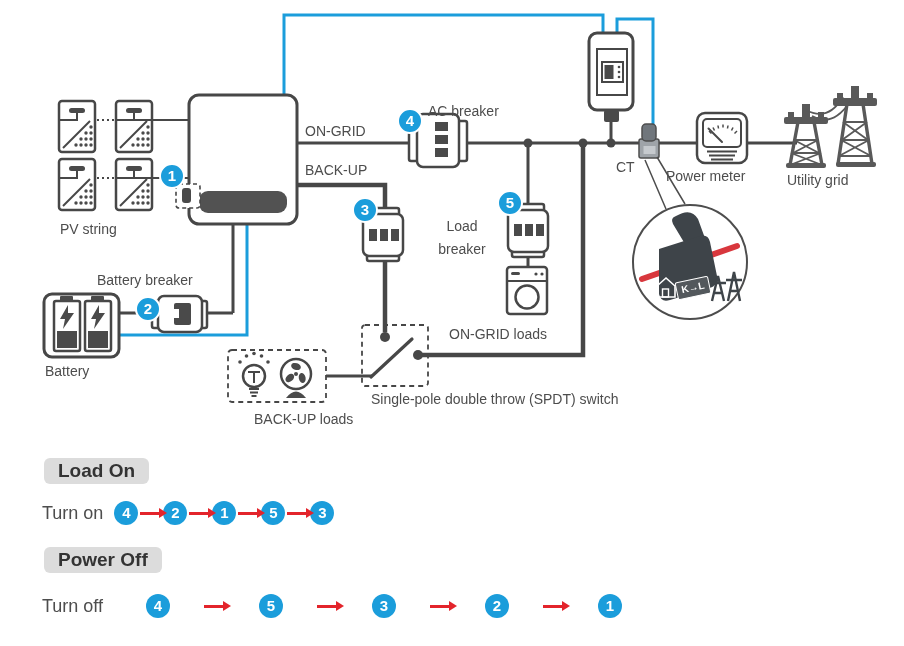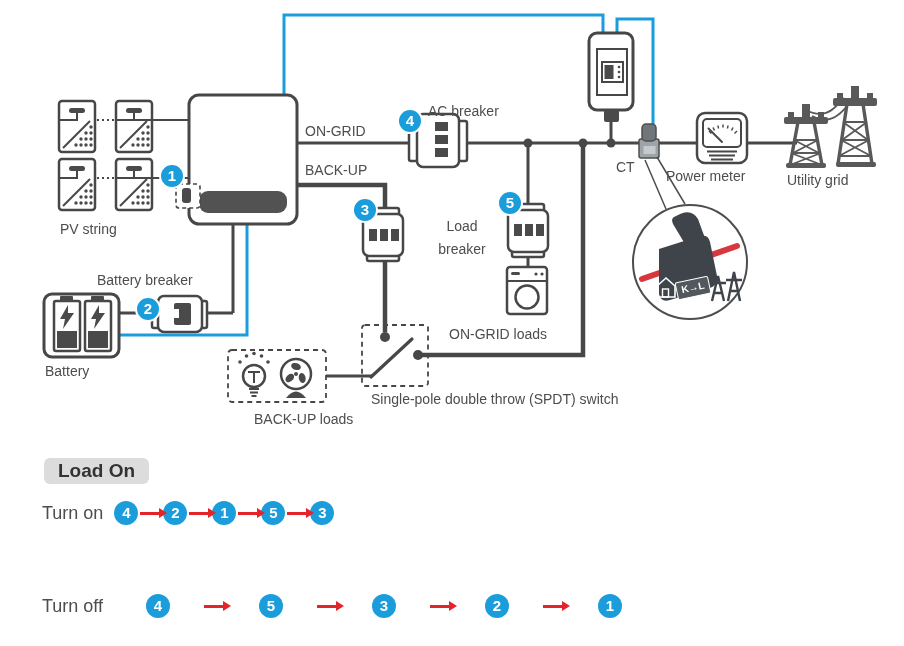--- a/index.html
+++ b/index.html
@@ -343,20 +343,21 @@
     <span class="arrow"></span>
     <span class="badge-sm">2</span>
     <span class="arrow"></span>
     <span class="badge-sm">1</span>
     <span class="arrow"></span>
     <span class="badge-sm">5</span>
     <span class="arrow"></span>
     <span class="badge-sm">3</span>
   </div>
 
+  <div class="pill" style="left:44px;top:547px;">Power Off</div>
   <div class="seq-row" style="top:594px;gap:32px;">
     <span class="seq-label">Turn off</span>
     <span class="badge-sm">4</span>
     <span class="arrow"></span>
     <span class="badge-sm">5</span>
     <span class="arrow"></span>
     <span class="badge-sm">3</span>
     <span class="arrow"></span>
     <span class="badge-sm">2</span>
     <span class="arrow"></span>

